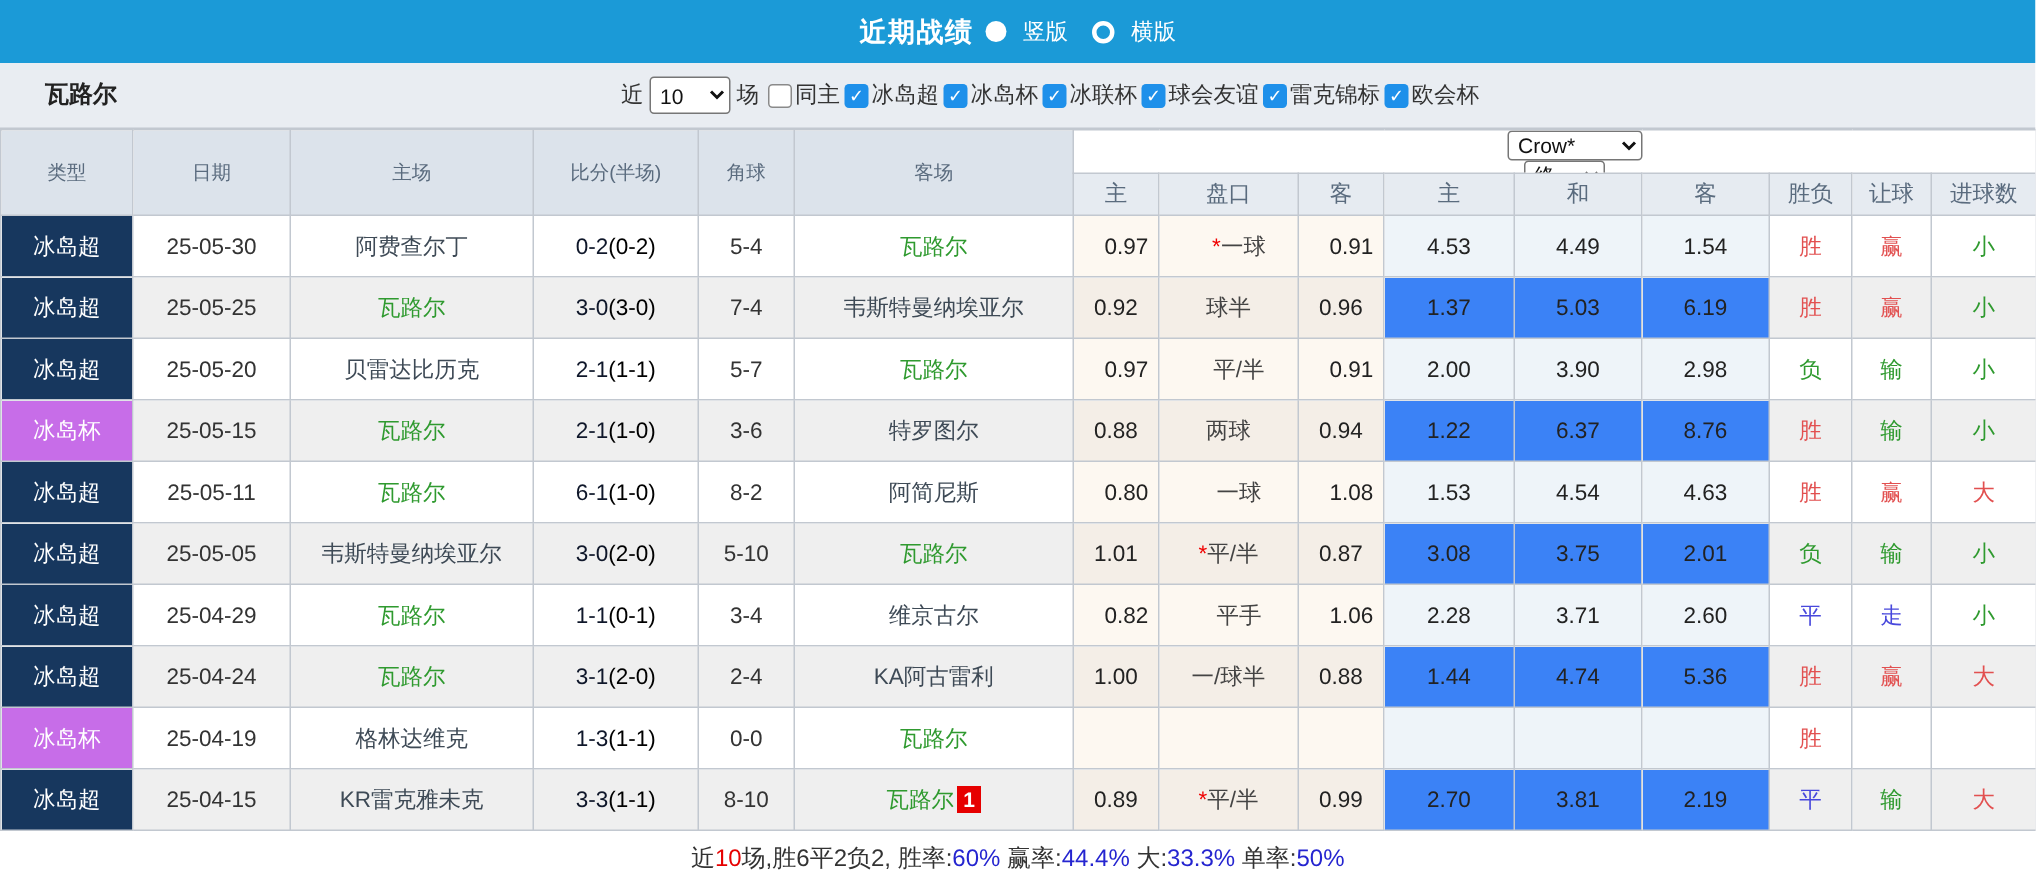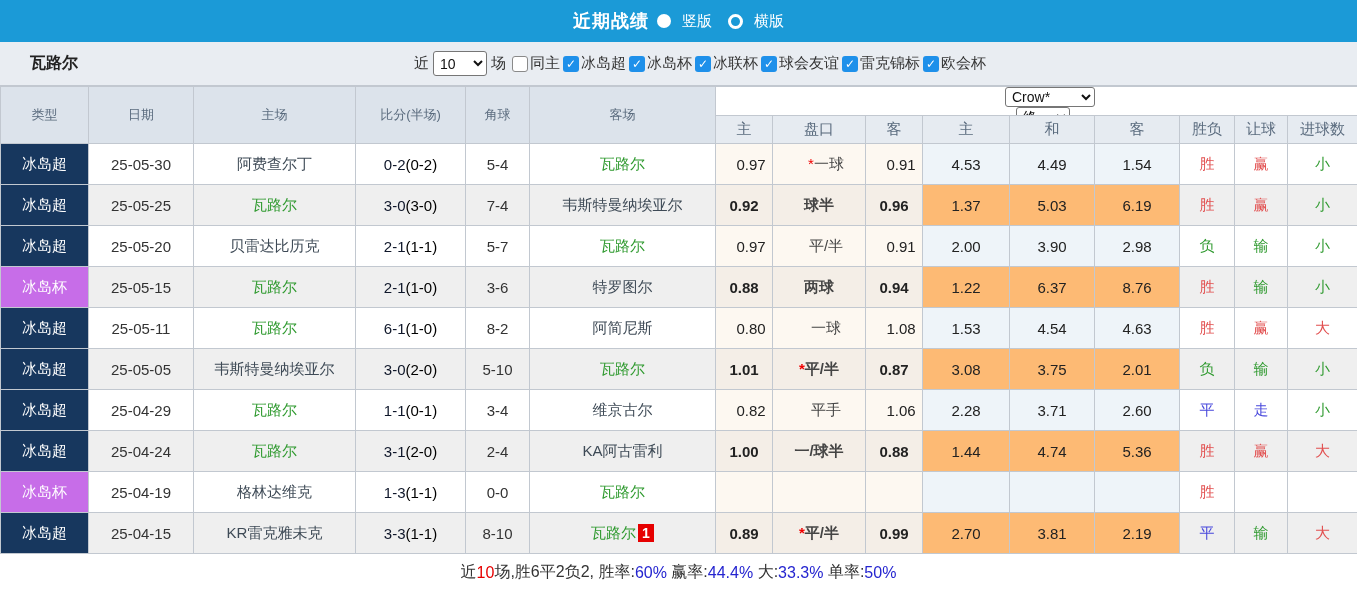--- a/index.html
+++ b/index.html
@@ -45,23 +45,23 @@
   .hdr-sub   { background:#e6ebf1; color:#5a6b7e; font-size:15px; height:28px; }
   .controls-cell { background:#fff; padding:0; border-bottom:none; }
   .controls-flex { display:flex; align-items:center; height:28px;flex-direction:column; }
   tr.ctrl { height:28px; }
   tr.datarow { height:41px; font-size:15px; }
   tr.datarow.even td { background:#efefef; }
   tr.datarow.odd  td { background:#ffffff; }
   td.t-navy   { background:#17375e !important; color:#fff; }
   td.t-purple { background:#c76de8 !important; color:#fff; }
   tr.datarow.odd  td.col-asia { background:#fdf8f1;padding-left:14px; }
-  tr.datarow.even td.col-asia { background:#f4eee7;font-weight:bold; }
+  tr.datarow.even td.col-asia { background:#f4eee7; }
   tr.datarow.odd  td.col-avg  { background:#eef4f9;text-align:center; }
-  tr.datarow.even td.col-avg  { background:#fdba74; }
+  tr.datarow.even td.col-avg  { background:#3b82f6; }
   .c-dark  { color:#333; }
   .c-slate { color:#3e4a56; }
   .c-red   { color:#e25050; }
   .c-green { color:#2f9a2f; }
   .c-blue  { color:#4848dc; }
   .s-main  { color:#0f172a; }
   .s-half  { color:#000000; }
   .star    { color:#f00000; }
   .hcp-txt { color:#444; }
   .odds    { color:#222; }

